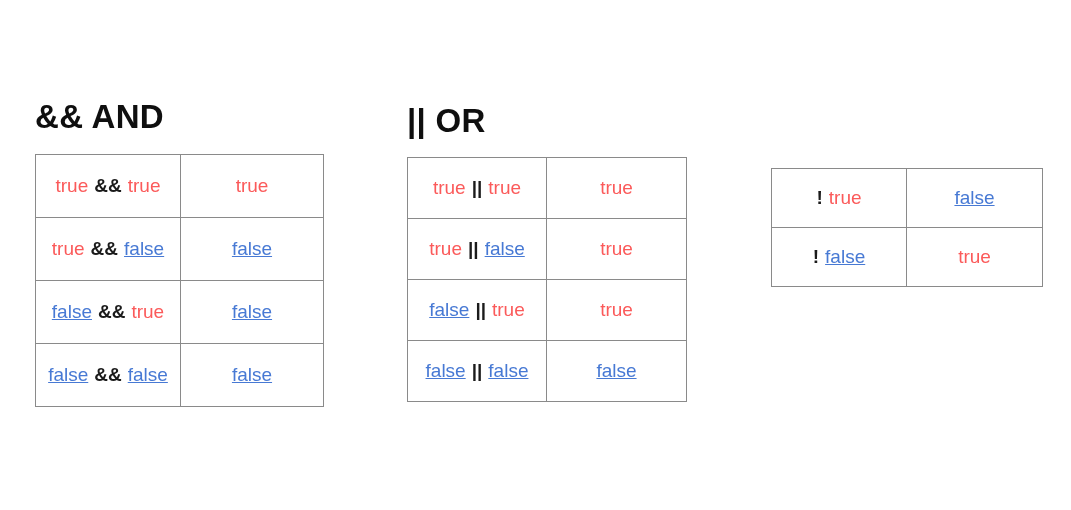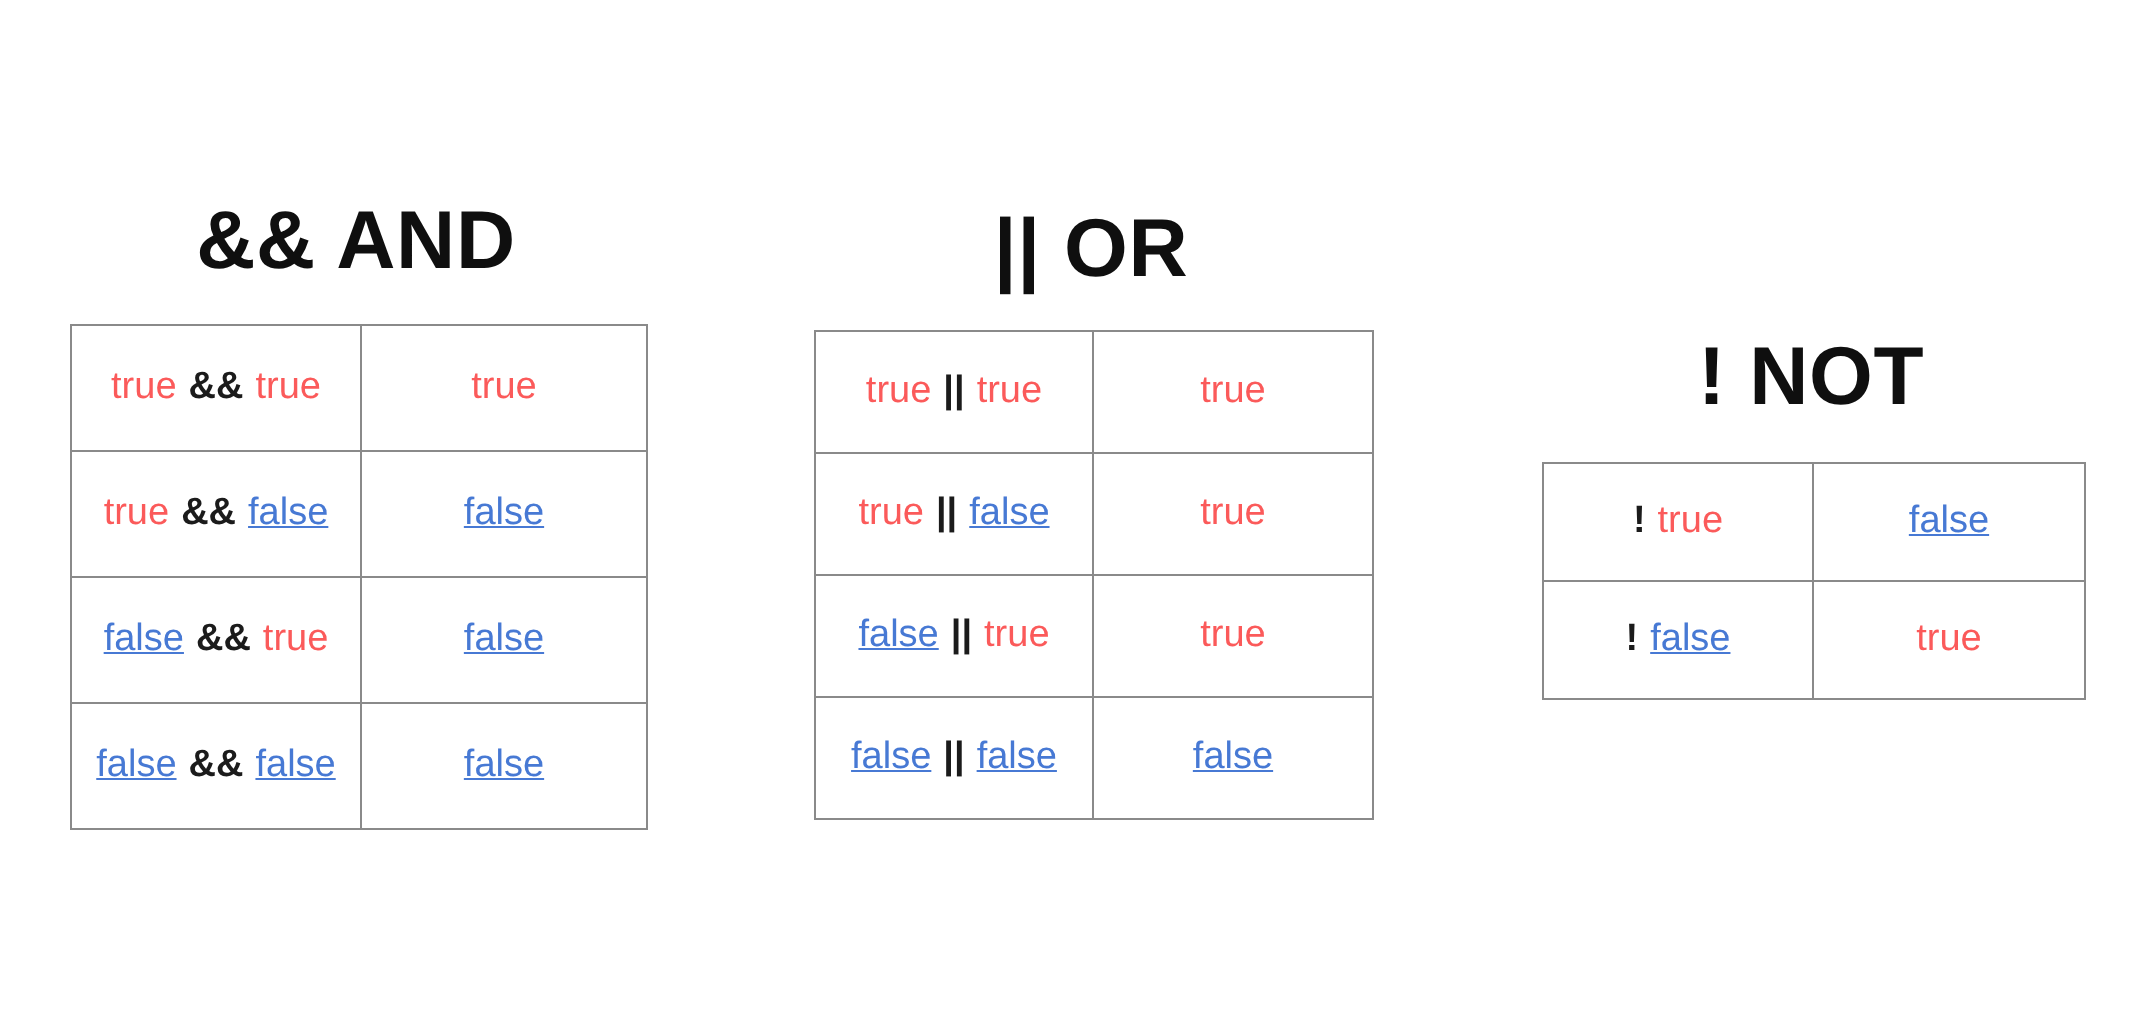--- a/index.html
+++ b/index.html
@@ -19,24 +19,24 @@
   .board {
     position: absolute;
     inset: 0;
   }
 
   .truth-block {
     position: absolute;
   }
 
   .block-title {
-    text-align: center;
+    text-align: left;
     font-family: "Liberation Sans", sans-serif;
     font-weight: bold;
-    font-size: 41px;
+    font-size: 33px;
     letter-spacing: 0.3px;
     color: #0f0f0f;
     line-height: 1;
     white-space: nowrap;
     margin: 0;
   }
 
   .truth-table {
     border-collapse: collapse;
     table-layout: fixed;
@@ -218,21 +218,20 @@
             <div class="cell-inner">
               <span class="val-false">false</span>
             </div>
           </td>
         </tr>
       </tbody>
     </table>
   </div>
 
   <div class="truth-block" id="block-not">
-    <div class="block-title">! NOT</div>
     <table class="truth-table">
       <tbody>
         <tr>
           <td class="col-expr">
             <div class="cell-inner">
               <span class="op-not">!</span>
               <span class="val-true">true</span>
             </div>
           </td>
           <td class="col-result">

